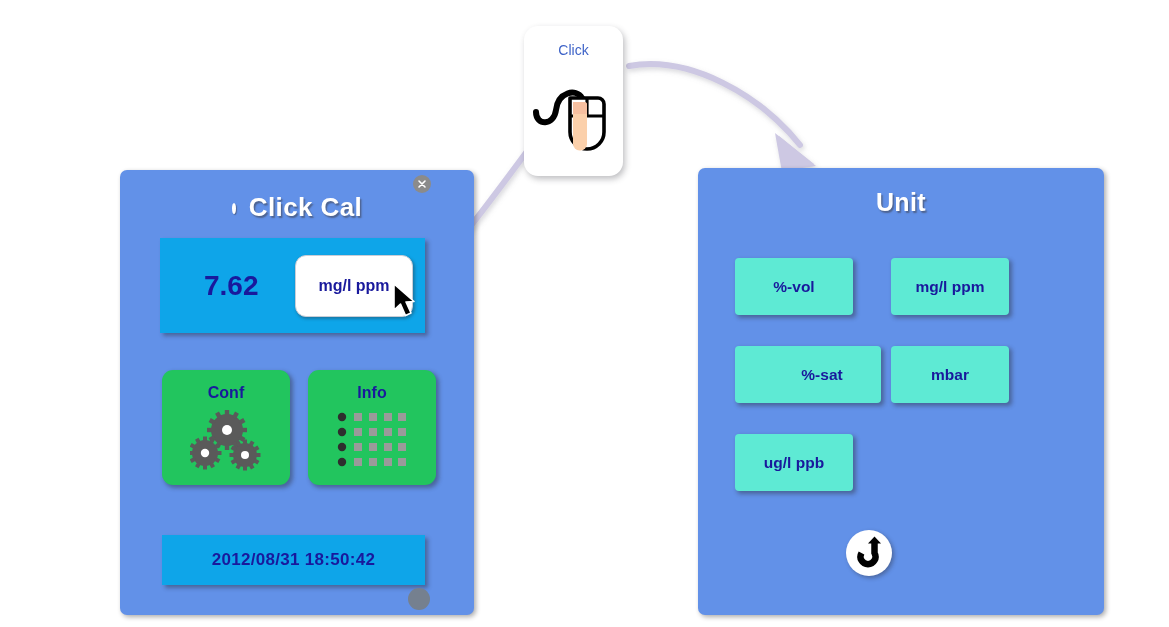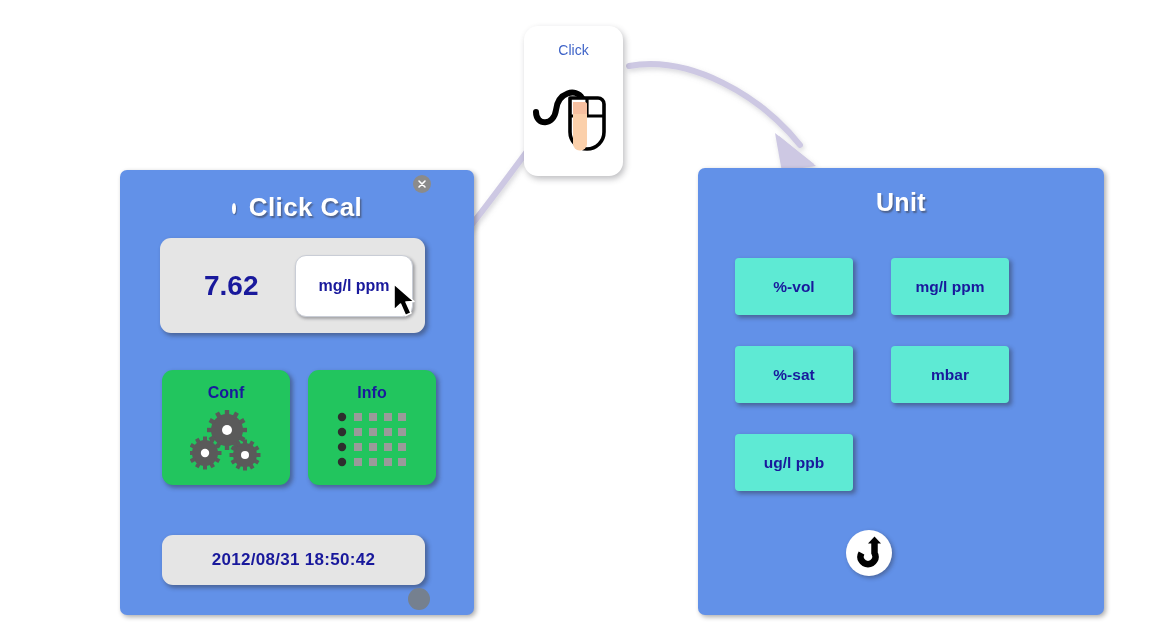--- a/index.html
+++ b/index.html
@@ -94,22 +94,22 @@
     position: absolute;
     width: 22px;
     height: 22px;
     border-radius: 50%;
     background: #75808f;
   }
 
   
   .card {
     position: absolute;
-    background: #e5e5e5;
-    border-radius: 11px;
+    background: #0ea5e9;
+    border-radius: 0;
     box-shadow: 2.5px 2.5px 4px rgba(40,40,50,0.42);
   }
   .reading-value {
     position: absolute;
     left: 44px;
     top: 50%;
     transform: translateY(-50%);
     color: #19199c;
     font-size: 28px;
     font-weight: bold;
@@ -377,21 +377,21 @@
 
     <div class="corner-dot" style="left:288px; top:418px;"></div>
   </div>
 
   <div class="panel" id="right-panel" style="left:698px; top:168px; width:406px; height:447px;">
 
     <div class="panel-title">Unit</div>
 
     <div class="unit-btn" style="left:37px;  top:90px;">%-vol</div>
     <div class="unit-btn" style="left:193px; top:90px;">mg/l ppm</div>
-    <div class="unit-btn" style="left:37px;  top:178px;">%-sat</div>
+    <div class="unit-btn" style="left:37px;  top:178px;padding-left:28px;">%-sat</div>
     <div class="unit-btn" style="left:193px; top:178px;">mbar</div>
     <div class="unit-btn" style="left:37px;  top:266px;">ug/l ppb</div>
 
     <div class="back-btn" style="left:148px; top:362px;">
       <svg width="34" height="34" viewBox="0 0 34 34">
         <path d="M 22.5 5 L 22.5 17 A 7.5 7.5 0 1 1 9.5 17" fill="none" stroke="#000000" stroke-width="6.5" stroke-linecap="butt"></path>
         <polygon points="16,7.5 29,7.5 22.5,0.5" fill="#000000"></polygon>
       </svg>
     </div>
   </div>

